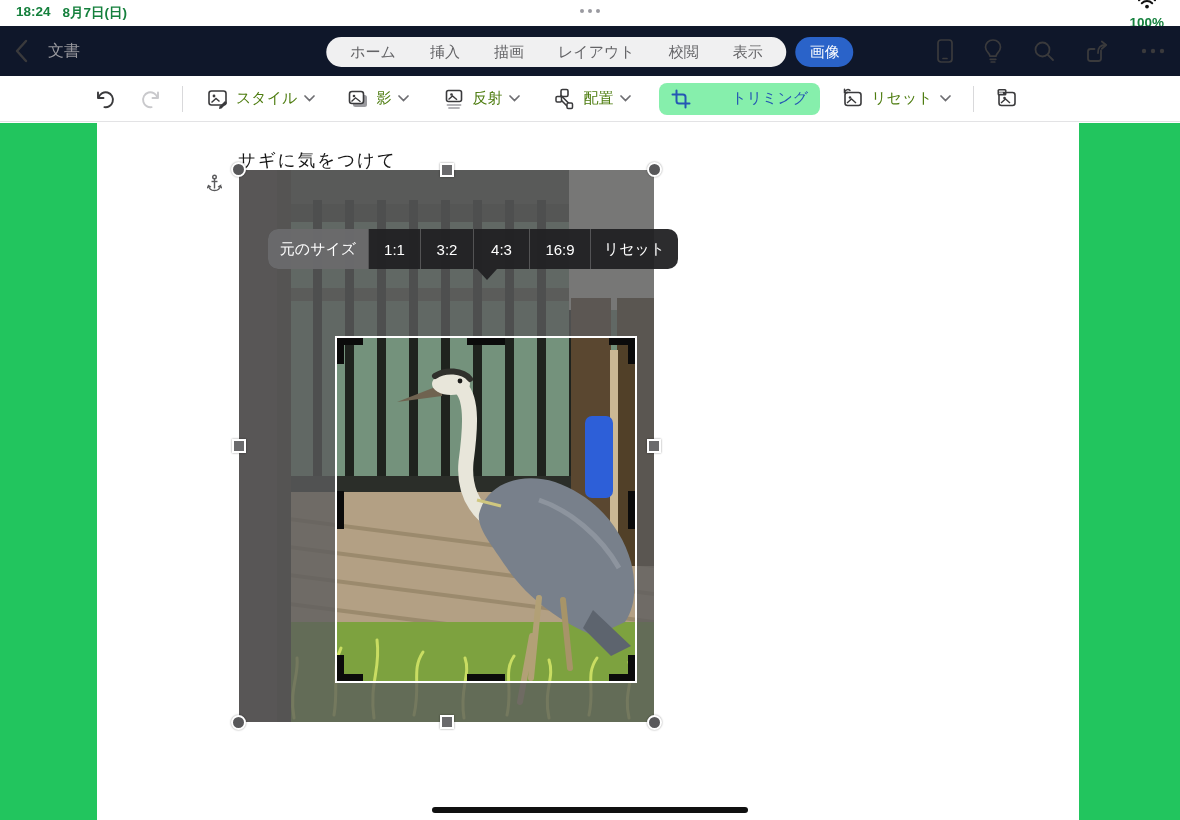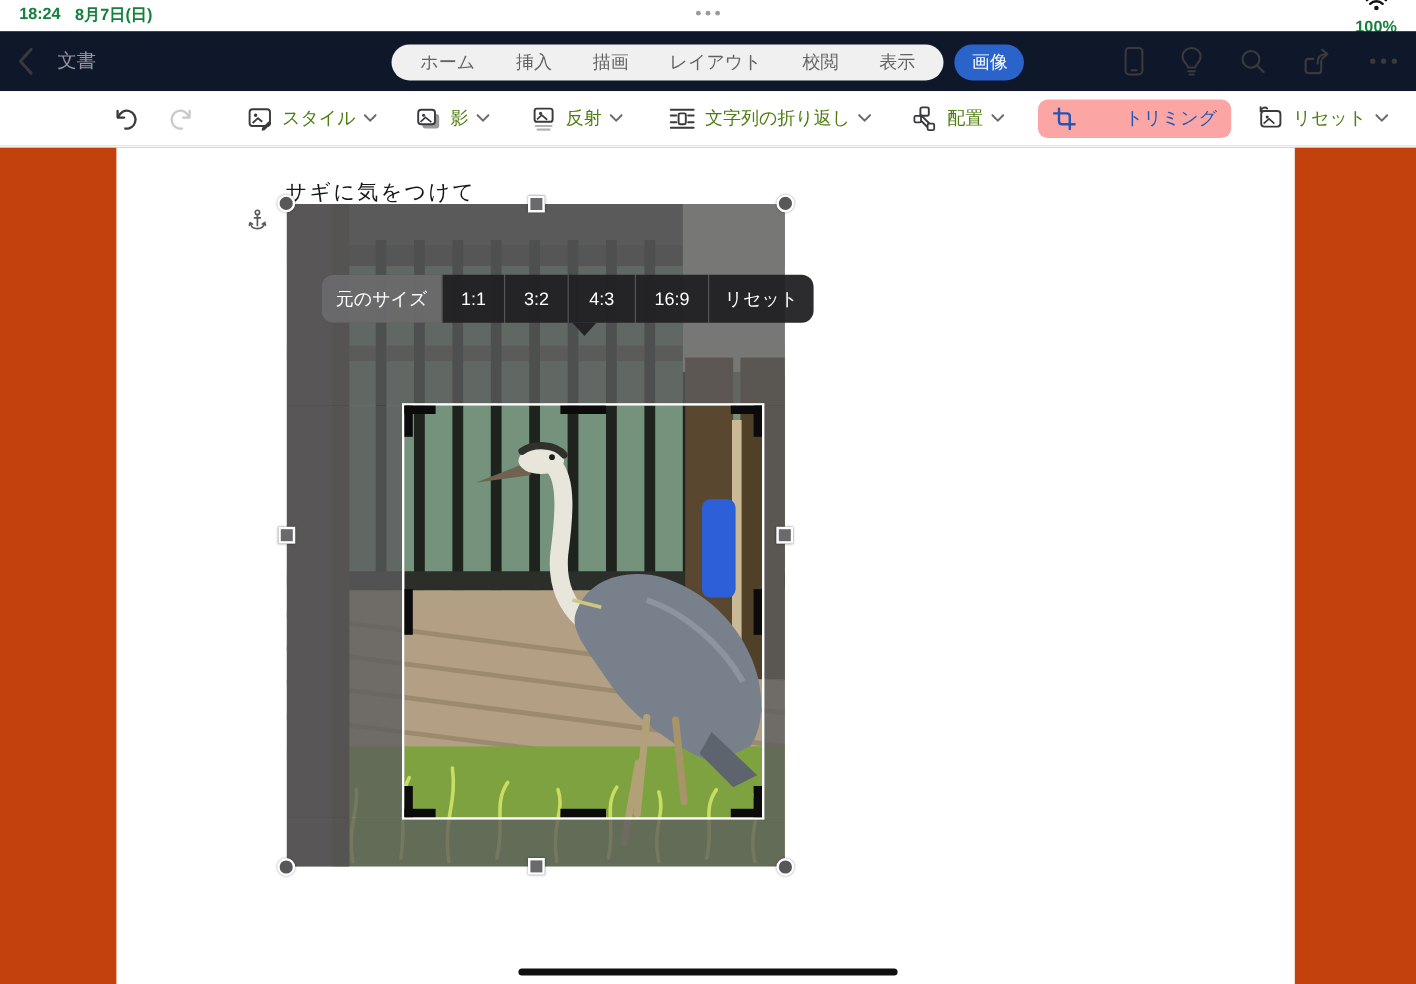--- a/index.html
+++ b/index.html
@@ -30,26 +30,26 @@
     color:#fff; font-size:15px; display:flex; align-items:center; padding:0 14px; }
   .header-icons { position:absolute; right:14px; top:10px; display:flex; align-items:center; gap:29px; height:30px; }
   .header-icons svg { display:block; }
 
   
   .toolbar { position:absolute; top:76px; left:0; width:1180px; height:46px; background:#fff;
     border-bottom:1px solid #e3e3e5; display:flex; align-items:center; padding-left:90px; }
   .tbtn { display:flex; align-items:center; gap:7px; font-size:15px; color:#4d7c0f;
     height:32px; padding:0 4px; border-radius:8px; white-space:nowrap; }
   .tsep { width:1px; height:26px; background:#d9d9db; }
-  .crop-pill { background:#fca5a5; color:#2456b4; border-radius:8px; padding:0 12px;gap:40px; }
+  .crop-pill { background:#86efac; color:#2456b4; border-radius:8px; padding:0 12px;gap:40px; }
   .crop-pill span { color:#2456b4; }
   .disabled svg path { stroke:#c9c9cc; }
 
   
-  .canvas { position:absolute; top:123px; left:0; width:1180px; height:697px; background:#c2410c;text-align:center; }
+  .canvas { position:absolute; top:123px; left:0; width:1180px; height:697px; background:#22c55e;text-align:center; }
   .page { position:absolute; left:97px; top:0; width:982px; height:697px; background:#fff; }
   .doc-heading { position:absolute; left:238px; top:25px;
     font-family:"Liberation Serif","DejaVu Serif",serif; font-size:17.5px; color:#151515; letter-spacing:2px; }
   .anchor { position:absolute; left:207px; top:51px; }
 
   
   .image-wrap { position:absolute; left:239px; top:47px; width:415px; height:552px; }
   .scene { position:absolute; left:0; top:0; width:415px; height:552px; }
   .dim { position:absolute; background:rgba(92,92,94,0.78); }
   .dim-top    { left:0;   top:0;    width:415px; height:168px; }
@@ -222,31 +222,20 @@
       <circle cx="8.5" cy="6.5" r="1.3" fill="#3a3a3c"></circle>
       <path d="M5.5 11.5 L9.5 8 L14 11.8" stroke="#3a3a3c" stroke-width="1.4" fill="none"></path>
       <path d="M4.5 17 L17.5 17 M6 20 L16 20" stroke="#b3b3b7" stroke-width="1.8" stroke-linecap="round"></path>
     </svg>
     <span>反射</span>
     <svg width="11" height="7" viewBox="0 0 11 7">
         <path d="M1 1 L5.5 5.5 L10 1" stroke="#6e6e72" stroke-width="1.7" fill="none" stroke-linecap="round"></path>
       </svg>
   </div>
 
-  <div class="tbtn" style="margin-left:30px;">
-    <svg width="23" height="22" viewBox="0 0 23 22">
-      <path d="M2 3.5 L21 3.5 M2 18.5 L21 18.5" stroke="#3a3a3c" stroke-width="1.7" stroke-linecap="round"></path>
-      <path d="M2 8.2 L6.5 8.2 M2 13.8 L6.5 13.8 M16.5 8.2 L21 8.2 M16.5 13.8 L21 13.8" stroke="#3a3a3c" stroke-width="1.7" stroke-linecap="round"></path>
-      <rect x="8.5" y="6.5" width="6" height="9" rx="1.2" stroke="#3a3a3c" stroke-width="1.6" fill="none"></rect>
-    </svg>
-    <span>文字列の折り返し</span>
-    <svg width="11" height="7" viewBox="0 0 11 7">
-        <path d="M1 1 L5.5 5.5 L10 1" stroke="#6e6e72" stroke-width="1.7" fill="none" stroke-linecap="round"></path>
-      </svg>
-  </div>
 
   <div class="tbtn" style="margin-left:26px;">
     <svg width="22" height="22" viewBox="0 0 22 22">
       <rect x="7" y="1.5" width="7" height="7" rx="1.5" stroke="#3a3a3c" stroke-width="1.6" fill="#fff"></rect>
       <path d="M4 9 L13 18 M7 7.5 L15.5 16" stroke="#3a3a3c" stroke-width="1.6" stroke-linecap="round"></path>
       <rect x="2" y="8.5" width="5.5" height="5.5" rx="1.2" stroke="#3a3a3c" stroke-width="1.5" fill="#fff"></rect>
       <rect x="13" y="15" width="5.5" height="5.5" rx="1.2" stroke="#3a3a3c" stroke-width="1.5" fill="#fff"></rect>
     </svg>
     <span>配置</span>
     <svg width="11" height="7" viewBox="0 0 11 7">

